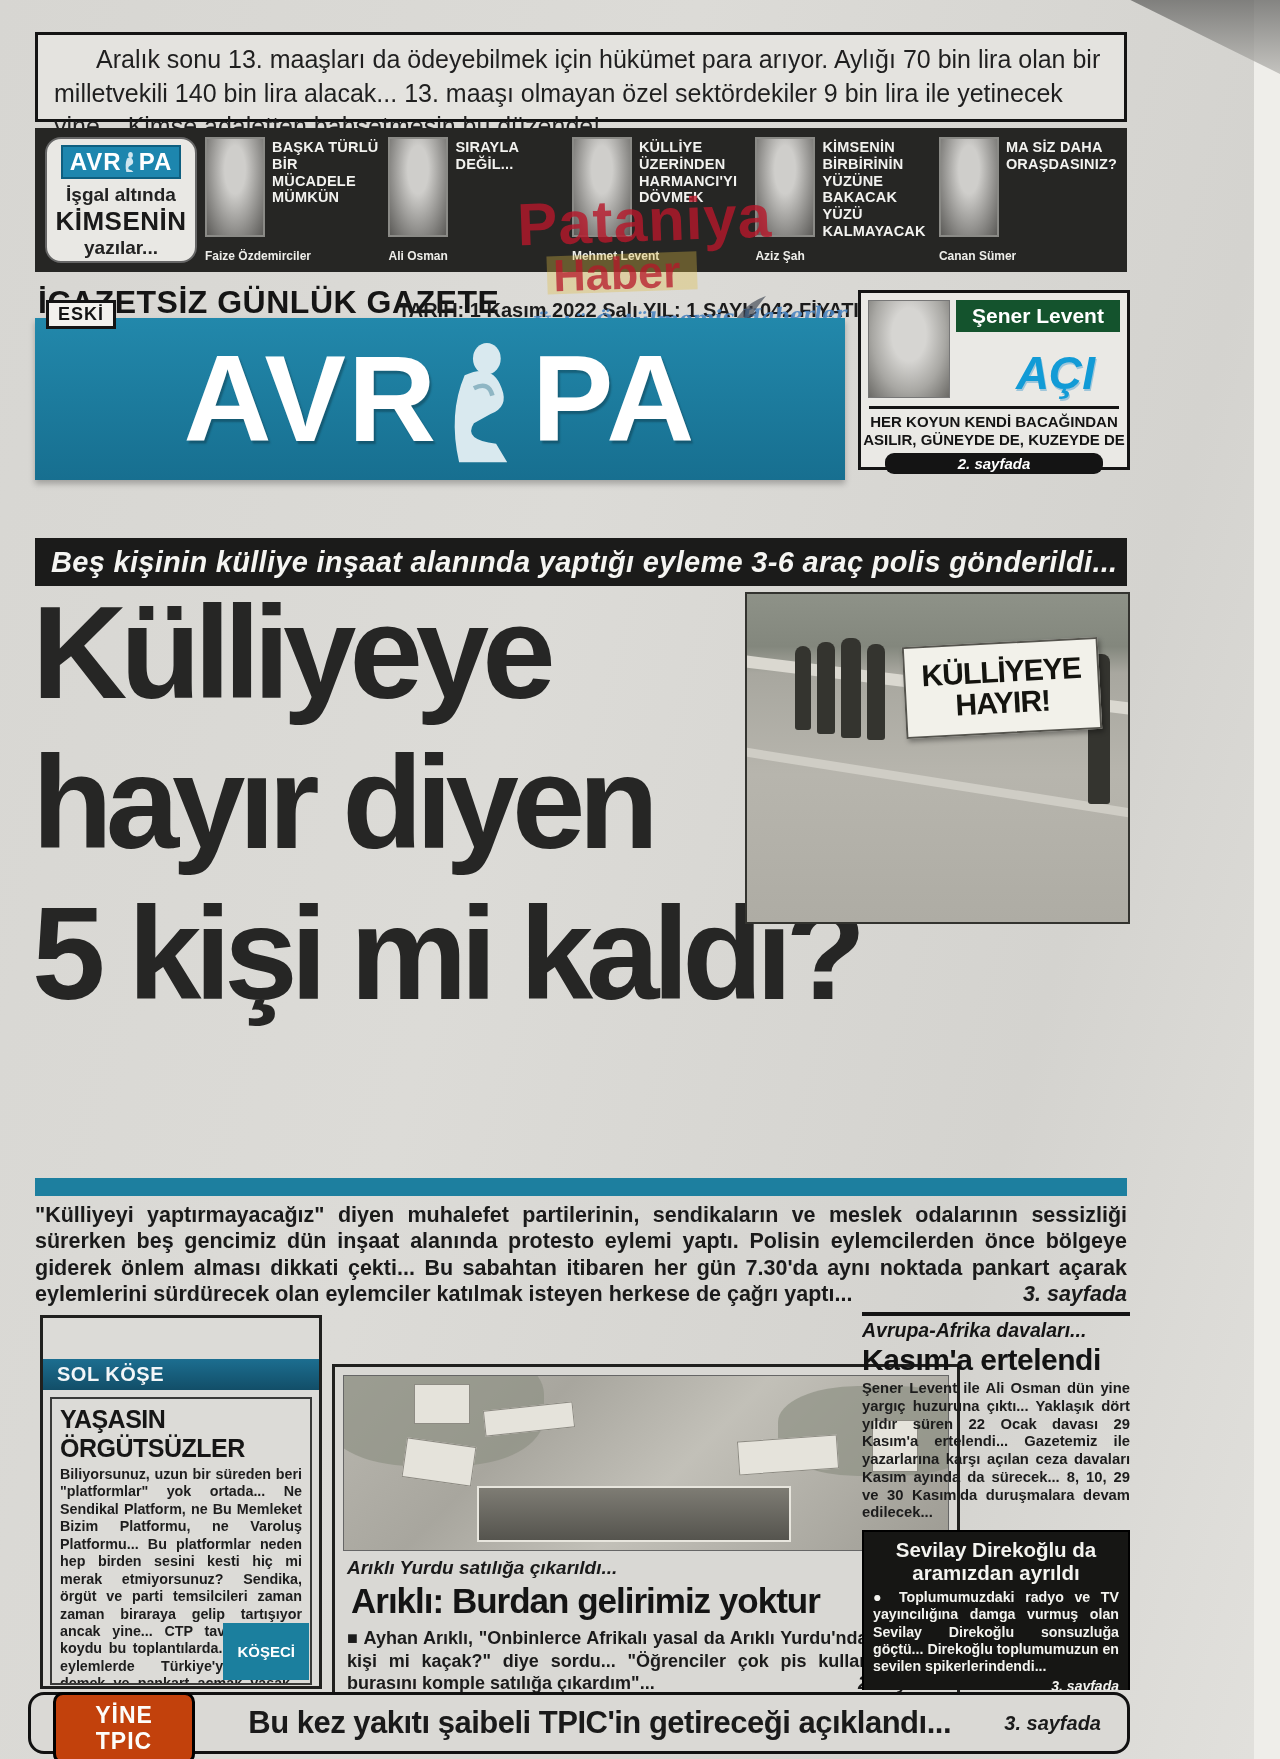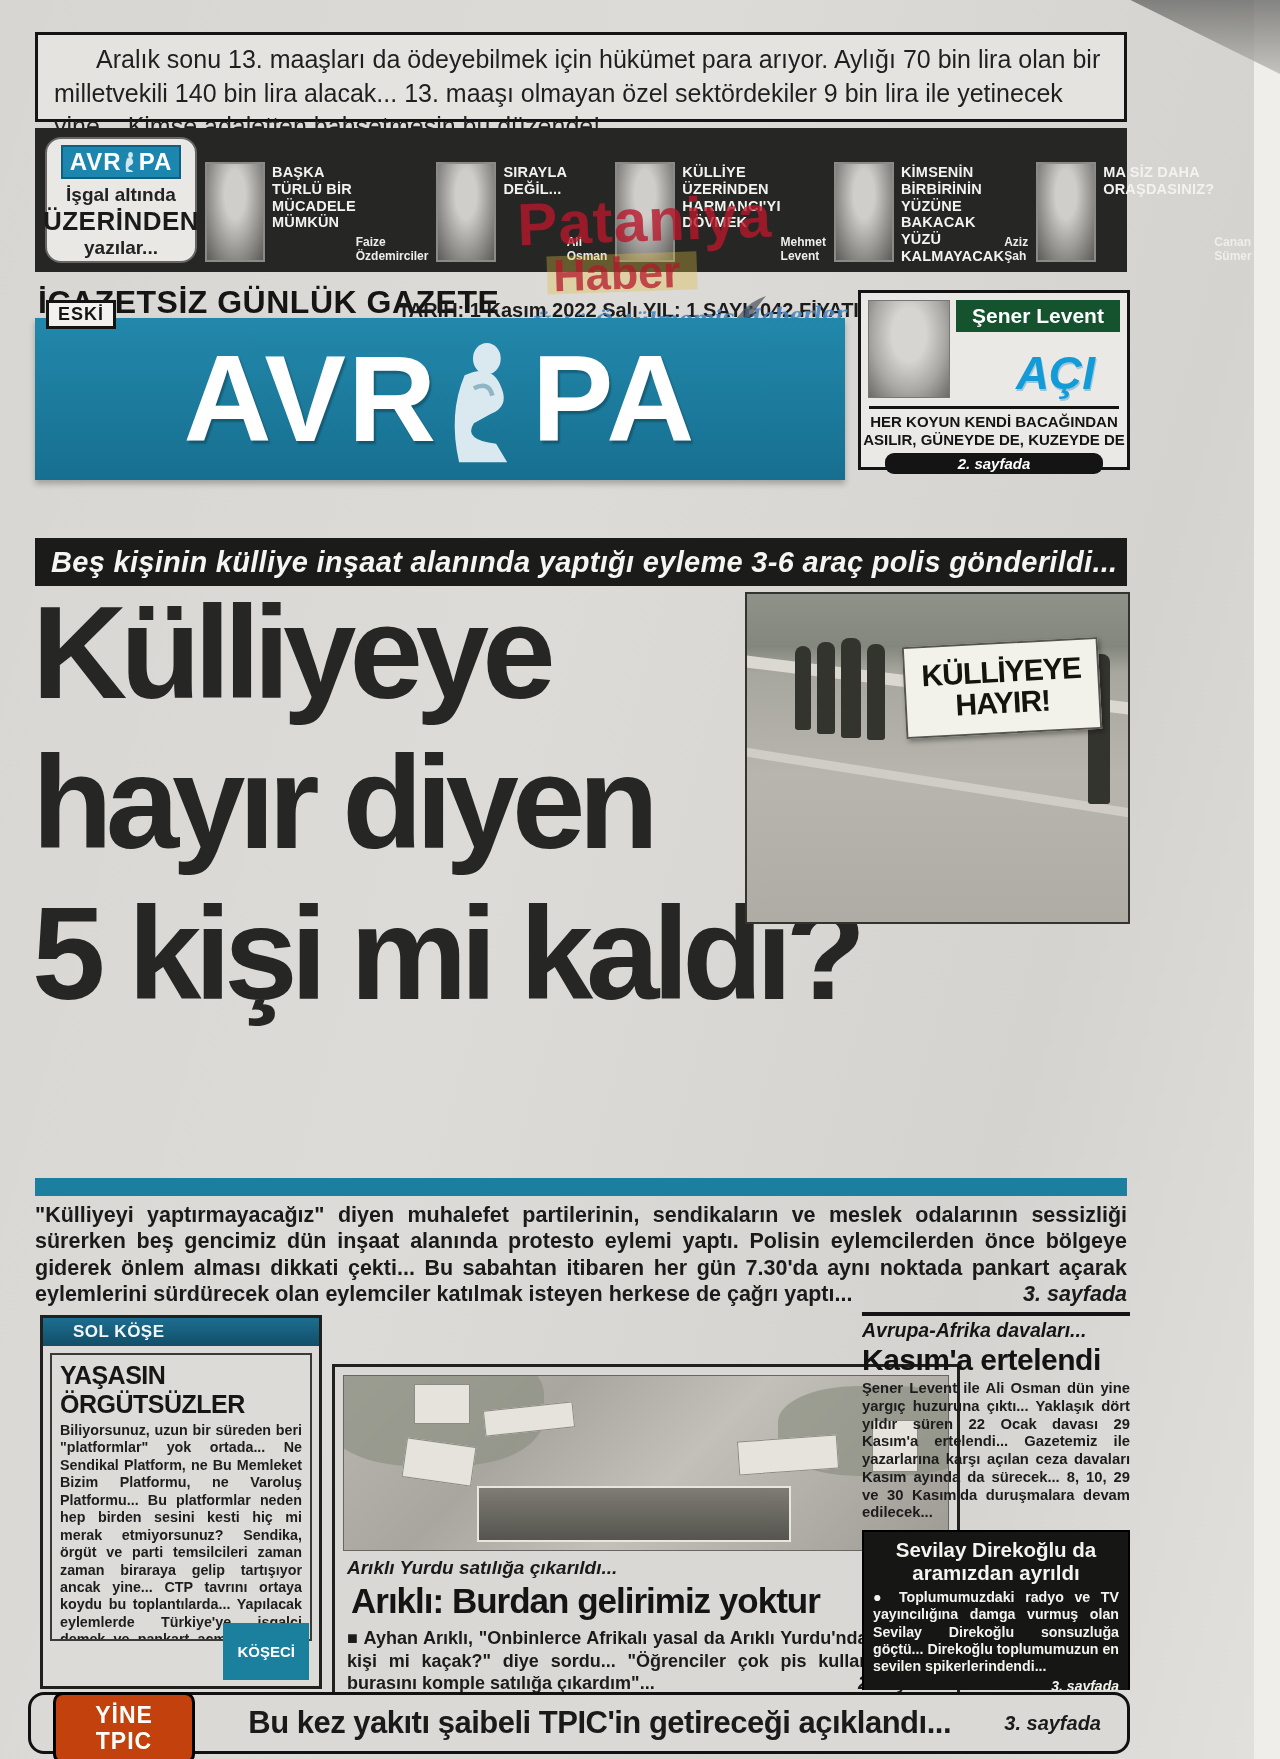--- a/index.html
+++ b/index.html
@@ -13,21 +13,21 @@
   .top-banner { position:absolute; left:35px; top:32px; width:1092px; height:90px; border:3px solid #141414; background:#e4e3df; padding:8px 16px 4px 16px; color:#1f1f1f; font-size:25px; font-weight:500; line-height:1.34; text-indent:42px; }
 
   
   .strip { position:absolute; left:35px; top:128px; width:1092px; height:144px; background:#262624; display:flex; gap:8px; padding:9px 10px; }
   .logo-box { width:152px; background:#e9e8e4; border:2px solid #666; border-radius:16px; display:flex; flex-direction:column; align-items:center; padding:6px 4px 2px; }
   .logo-sm { background:#1d86ae; color:#fff; font-weight:bold; font-size:24px; letter-spacing:1px; padding:1px 7px; border:2px solid #0e5f80; display:flex; align-items:center; gap:2px; }
   .logo-sm svg { width:13px; height:20px; }
   .logo-box .l1 { font-weight:bold; font-size:19px; color:#222; margin-top:5px; }
   .logo-box .l2 { font-weight:bold; font-size:26px; color:#1a1a1a; letter-spacing:.5px; }
   .logo-box .l3 { font-weight:bold; font-size:19px; color:#222; }
-  .colm { flex:1; position:relative; display:flex; flex-direction:row;margin-top:25px; }
+  .colm { flex:1; position:relative; display:flex; flex-direction:column; }
   .colm-row { display:flex; gap:7px; flex:1; }
   .colm-photo { width:60px; height:100px; border:2px solid #8a8a86; background:radial-gradient(ellipse at 50% 32%, #cfcecb 0 26%, #9a9996 60%, #5c5b58 100%); flex:none; }
   .colm-title { color:#f2f2ef; font-weight:bold; font-size:14.5px; line-height:1.16; padding-top:2px; letter-spacing:.2px; }
   .colm-name { color:#eeeeea; font-weight:bold; font-size:12px; text-align:left; margin-top:auto; }
 
   
   .tagline { position:absolute; left:38px; top:284px; font-weight:bold; font-size:32px; color:#151515; letter-spacing:.5px; }
   .date-line { position:absolute; left:398px; top:299px; font-weight:bold; font-size:20px; color:#1b1b1b; }
   .script-note { position:absolute; left:532px; top:306px; font-family:"DejaVu Serif", serif; font-style:italic; font-weight:bold; color:#4c86c2; font-size:21px; transform:rotate(-2deg); opacity:.9; }
   .quill { position:absolute; left:722px; top:292px; width:46px; height:50px; opacity:.8; }
@@ -56,21 +56,21 @@
   .curb2 { position:absolute; left:-10%; top:56%; width:120%; height:9px; background:#cfcdc5; transform:rotate(9deg); }
   .fig { position:absolute; background:#34342f; border-radius:8px 8px 3px 3px; }
   .banner { position:absolute; right:28px; top:48px; width:196px; height:92px; background:#f2f1ea; border:2px solid #55544e; transform:rotate(-3deg); display:flex; flex-direction:column; align-items:center; justify-content:center; box-shadow:2px 3px 5px rgba(0,0,0,.35); }
   .banner span { font-weight:900; color:#14140f; font-size:30px; letter-spacing:-1px; line-height:1.02; }
   .teal-bar { position:absolute; left:35px; top:1178px; width:1092px; height:18px; background:#1d7f9f; }
   .lead-par { position:absolute; left:35px; top:1202px; width:1092px; font-weight:bold; font-size:21.5px; color:#1a1a1a; text-align:justify; line-height:1.23; }
   .lead-par .pref { float:right; font-style:italic; }
 
   
   .solkose { position:absolute; left:40px; top:1315px; width:282px; height:374px; border:3px solid #20201e; background:#dcdbd7; overflow:hidden; }
-  .sk-head { background:linear-gradient(180deg,#1c6e90,#124e68); color:#f2f6f8; font-weight:bold; font-size:17px; padding:4px 0 4px 30px; letter-spacing:.5px; }
+  .sk-head { background:linear-gradient(180deg,#1c6e90,#124e68); color:#f2f6f8; font-weight:bold; font-size:20px; padding:4px 0 4px 14px; letter-spacing:.5px;margin-top:41px; }
   .sk-inner { border:2px solid #3a3a38; margin:7px; padding:6px 8px 4px; height:288px; overflow:hidden; }
   .sk-title { font-weight:900; font-size:25px; color:#161616; margin-bottom:3px; letter-spacing:-.5px; }
   .sk-body { font-weight:bold; font-size:14.3px; color:#1d1d1d; text-align:justify; line-height:1.22; }
   .sk-tag { position:absolute; right:10px; bottom:6px; background:#1b7f9e; color:#fff; font-weight:bold; font-size:15px; padding:20px 14px; }
 
   .arikli { position:absolute; left:332px; top:1364px; width:628px; height:358px; border:3px solid #20201e; background:#d9d8d4; padding:8px; overflow:hidden; }
   .aerial { width:100%; height:176px; border:1px solid #666; position:relative; background:linear-gradient(135deg,#b9b7af 0%,#a8a69e 30%,#c2c0b8 55%,#9d9b93 100%); overflow:hidden; }
   .bld { position:absolute; background:#e5e3db; border:1px solid #8d8b83; }
   .field { position:absolute; background:#8f9285; border-radius:40%; opacity:.7; }
   .inset { position:absolute; left:22%; bottom:8px; width:52%; height:56px; background:linear-gradient(180deg,#7e7c74,#55544e); border:2px solid #e8e6de; }
@@ -115,21 +115,21 @@
   <div class="logo-box">
     <div class="logo-sm">
       <span>AVR</span>
       <svg viewBox="0 0 20 34">
           <ellipse cx="10" cy="5" rx="4" ry="5" fill="#cfe6ef"></ellipse>
           <path d="M4 11 Q12 7 14 14 Q16 20 11 22 L7 25 Q4 30 12 31 L15 34 L3 34 Q0 22 4 11Z" fill="#cfe6ef"></path>
         </svg>
       <span>PA</span>
     </div>
     <div class="l1">İşgal altında</div>
-    <div class="l2">ÜZERİNDEN</div>
+    <div class="l2">KİMSENİN</div>
     <div class="l3">yazılar...</div>
   </div>
 
   <div class="colm">
     <div class="colm-row">
         <div class="colm-photo"></div>
       <div class="colm-title">BAŞKA TÜRLÜ BİR MÜCADELE MÜMKÜN</div>
       </div>
     <div class="colm-name">Faize Özdemirciler</div>
   </div>

